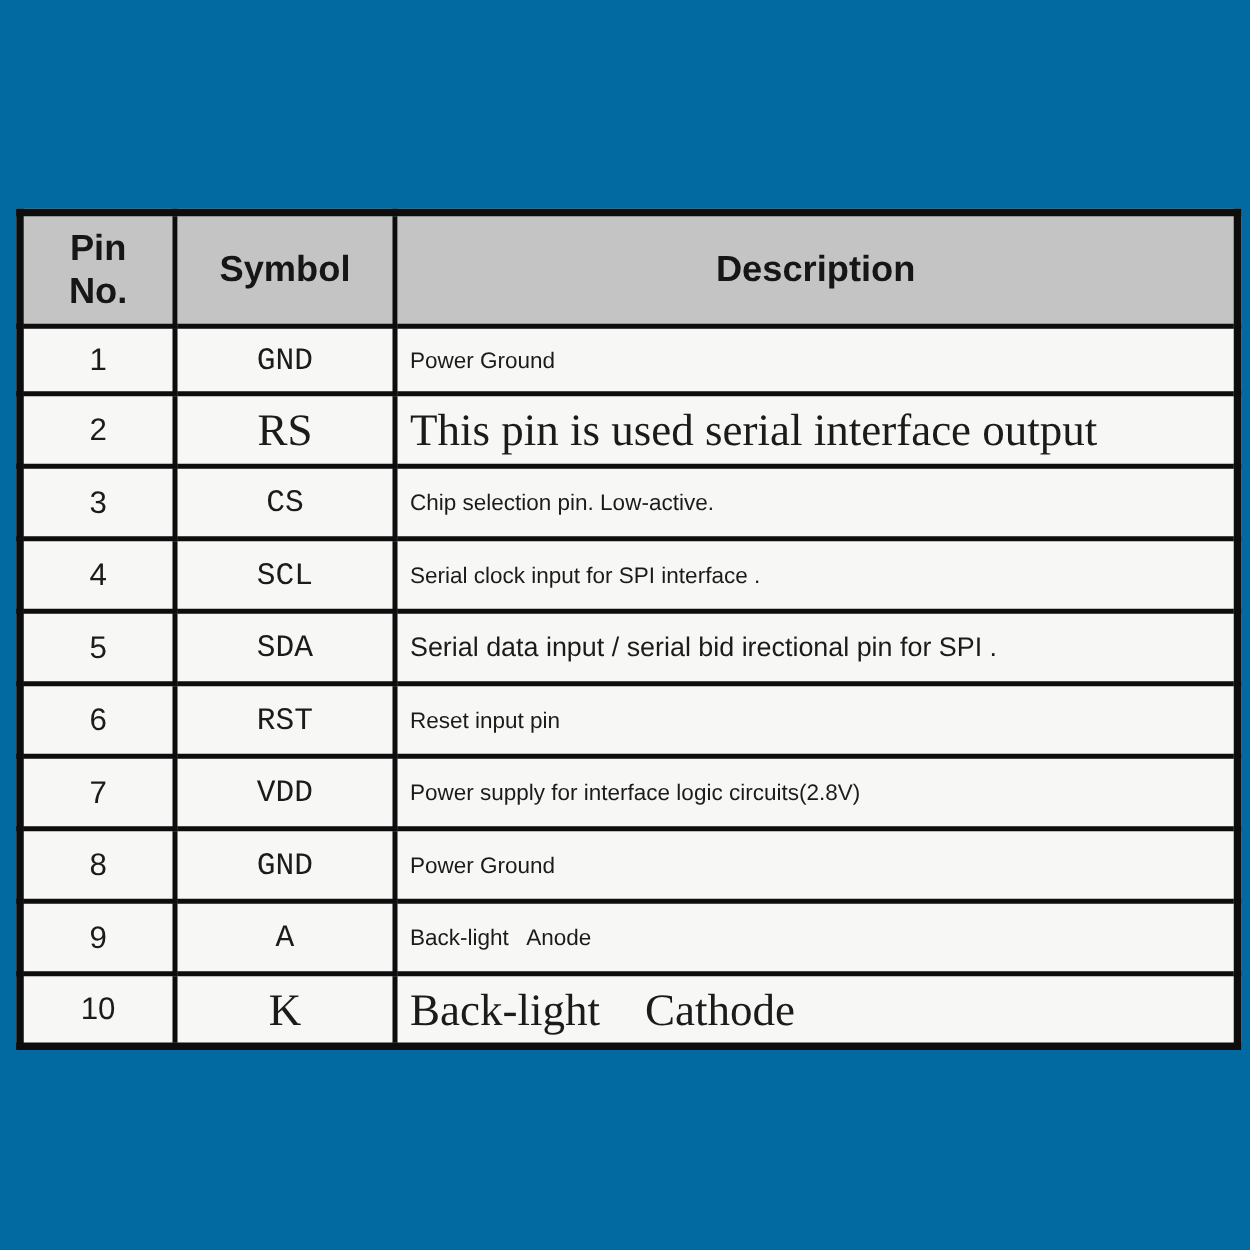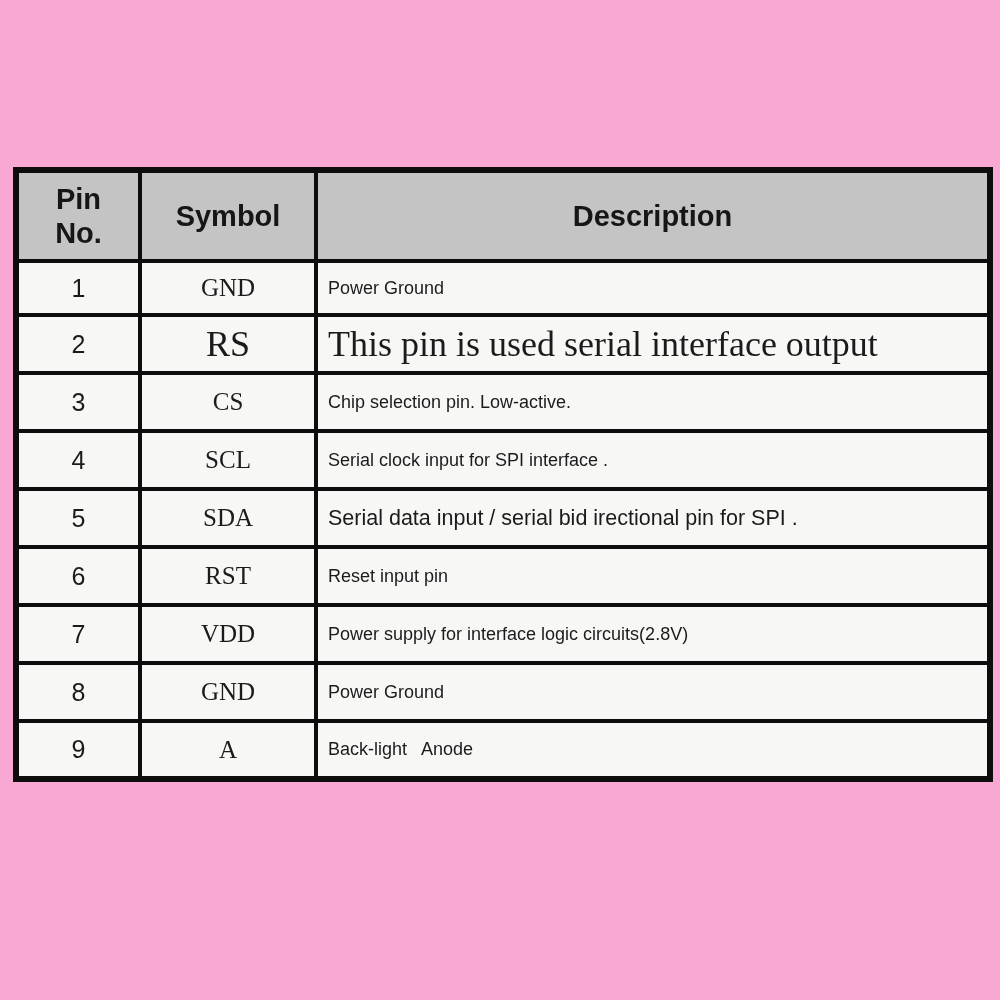--- a/index.html
+++ b/index.html
@@ -4,21 +4,21 @@
 <style>
   html, body {
     margin: 0;
     padding: 0;
     background: #ffffff;
   }
   .page {
     position: relative;
     width: 1000px;
     height: 1000px;
-    background: #f9a8d4;
+    background: #0369a1;
     overflow: hidden;
     font-family: "Liberation Sans", sans-serif;
   }
   table.pin-table {
     position: absolute;
     left: 13px;
     top: 167px;
     width: 974px;
     border-collapse: collapse;
     table-layout: fixed;
@@ -61,21 +61,21 @@
   td.pin-cell {
     text-align: center;
     vertical-align: middle;
     font-size: 25px;
     font-family: "Liberation Sans", sans-serif;
   }
   td.symbol-cell {
     text-align: center;
     vertical-align: middle;
     font-size: 25px;
-    font-family: Liberation Serif, serif;
+    font-family: Liberation Mono, monospace;
   }
   td.description-cell {
     text-align: left;
     vertical-align: middle;
     padding-left: 10px;
     padding-right: 6px;
     font-size: 18px;
     font-family: "Liberation Sans", sans-serif;
     white-space: pre-wrap;
   }
@@ -148,15 +148,20 @@
         <tr class="data-row sans">
     <td class="pin-cell">8</td>
     <td class="symbol-cell">GND</td>
     <td class="description-cell">Power Ground</td>
   </tr>
         <tr class="data-row sans">
     <td class="pin-cell">9</td>
     <td class="symbol-cell">A</td>
     <td class="description-cell">Back-light   Anode</td>
   </tr>
+        <tr class="data-row serif">
+    <td class="pin-cell">10</td>
+    <td class="symbol-cell">K</td>
+    <td class="description-cell">Back-light    Cathode</td>
+  </tr>
       </tbody>
   </table>
 </div>
 
 </body></html>

